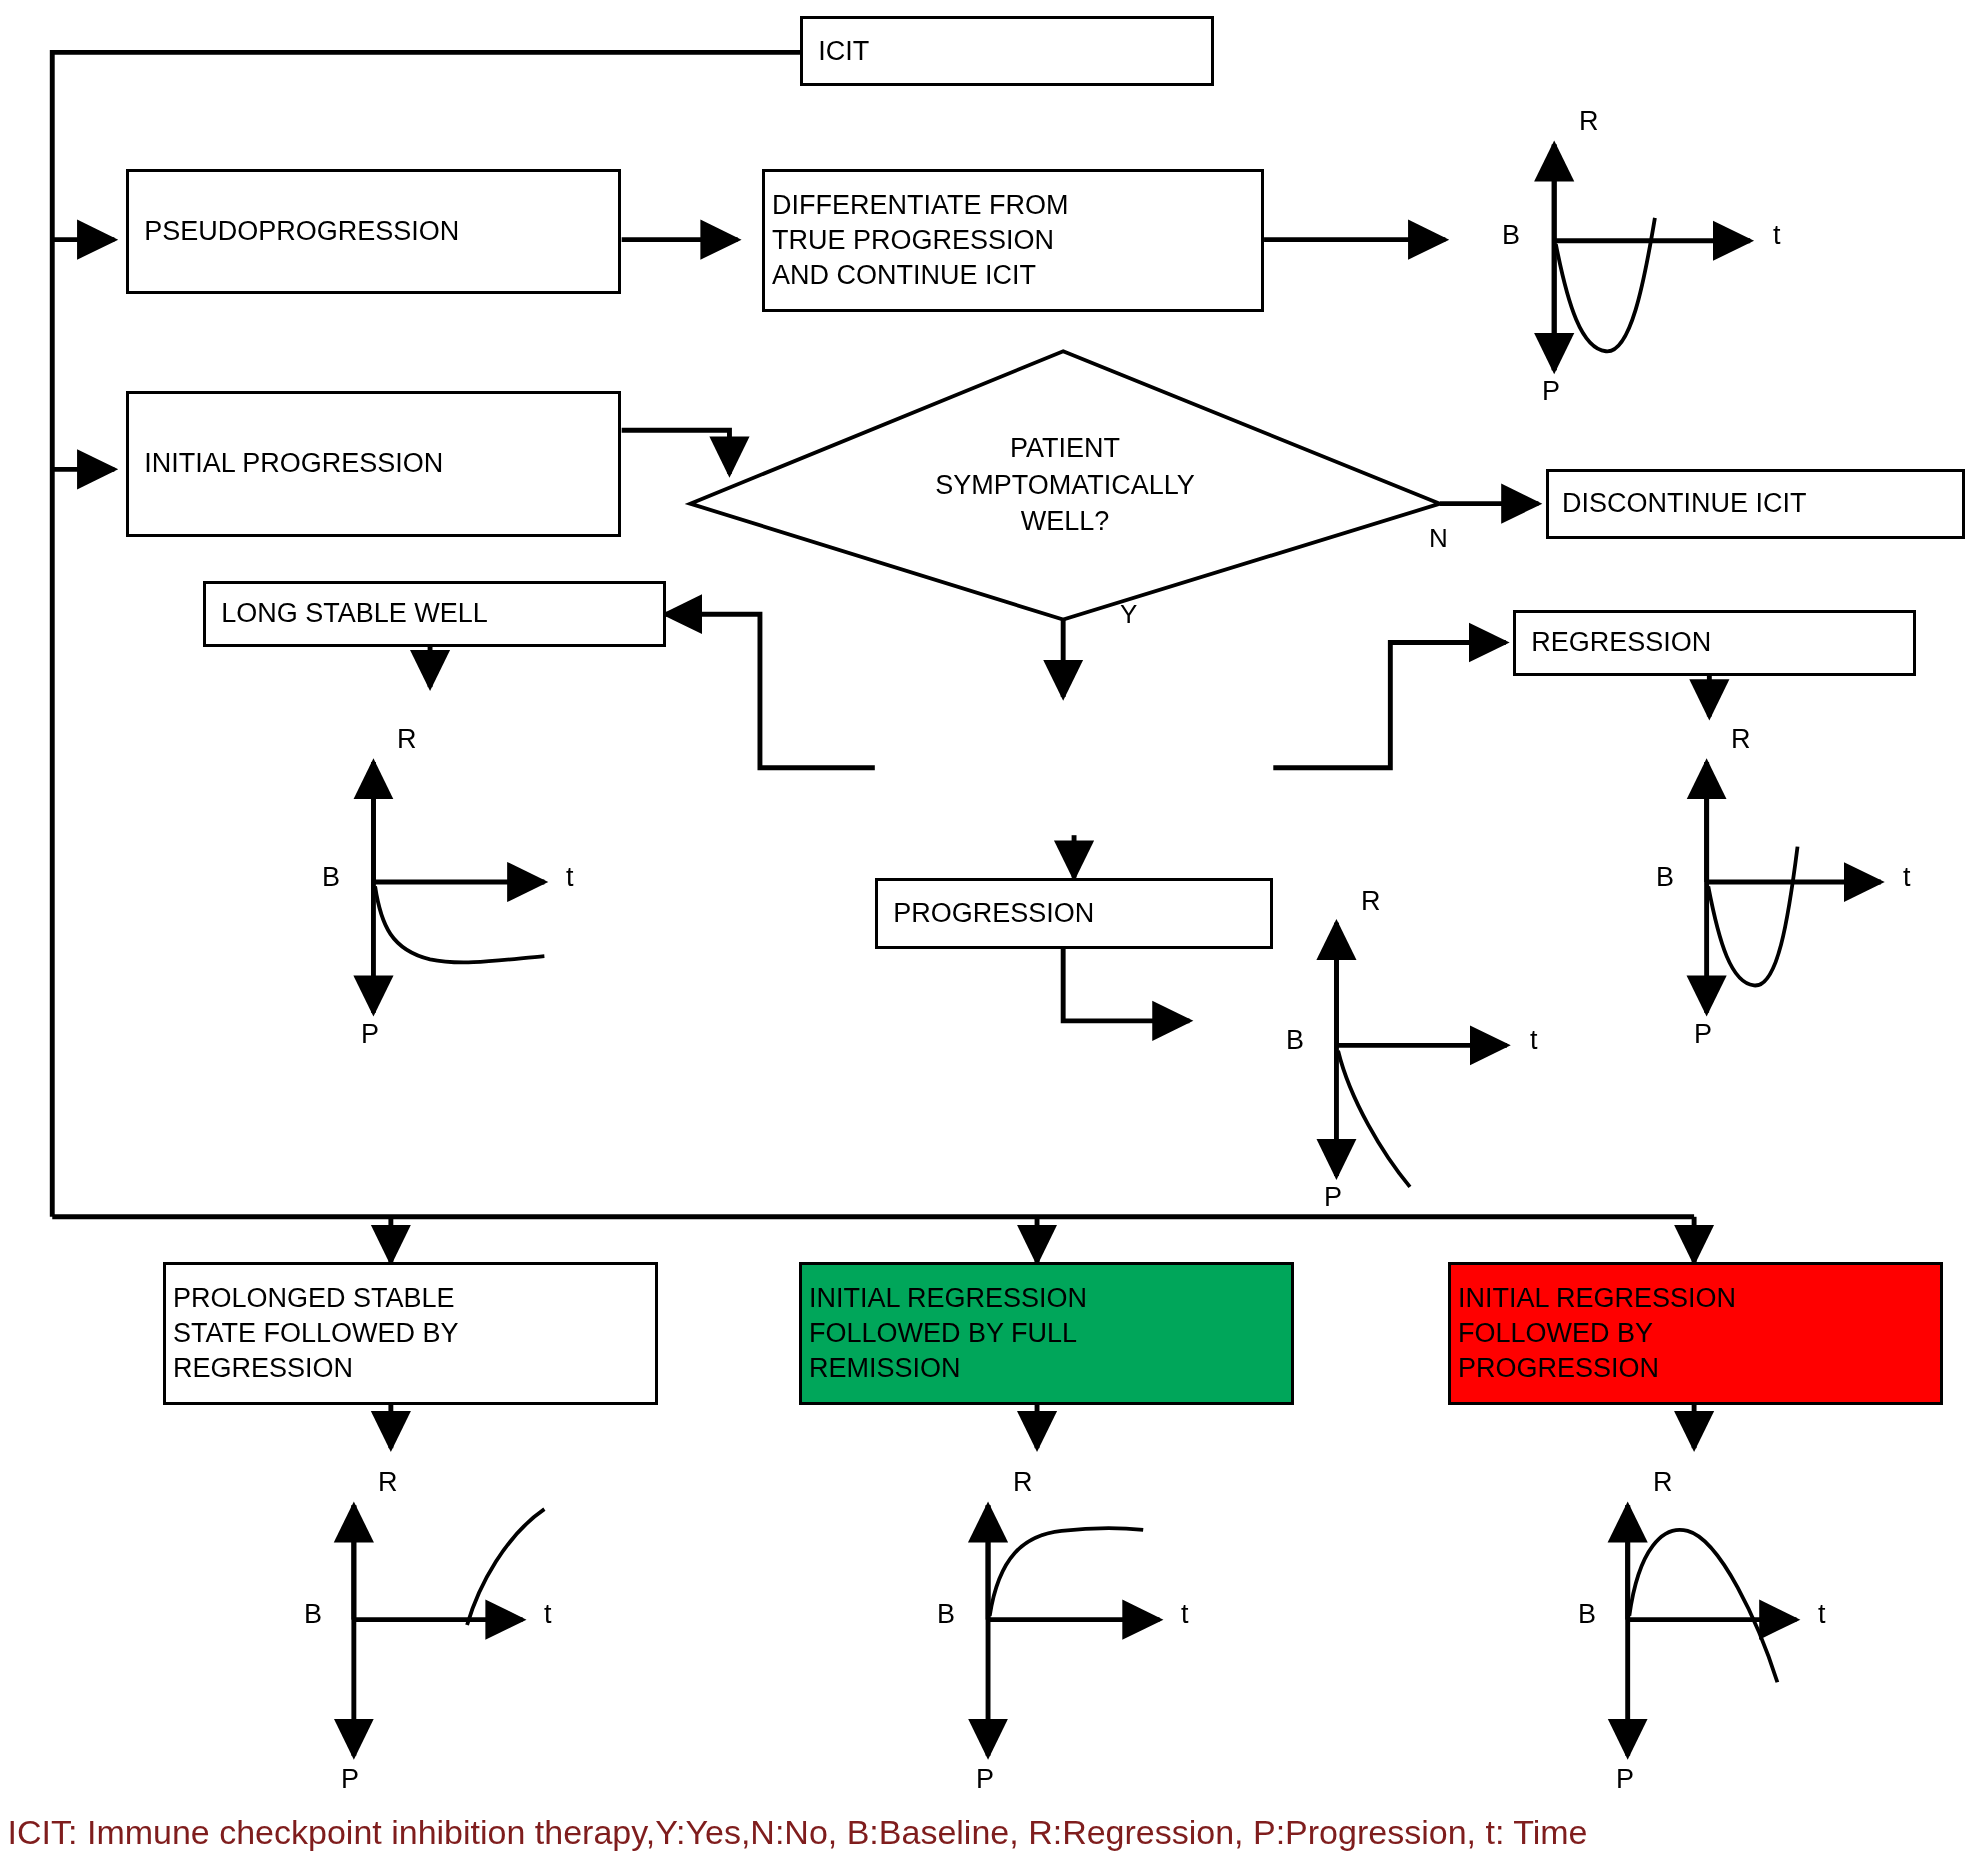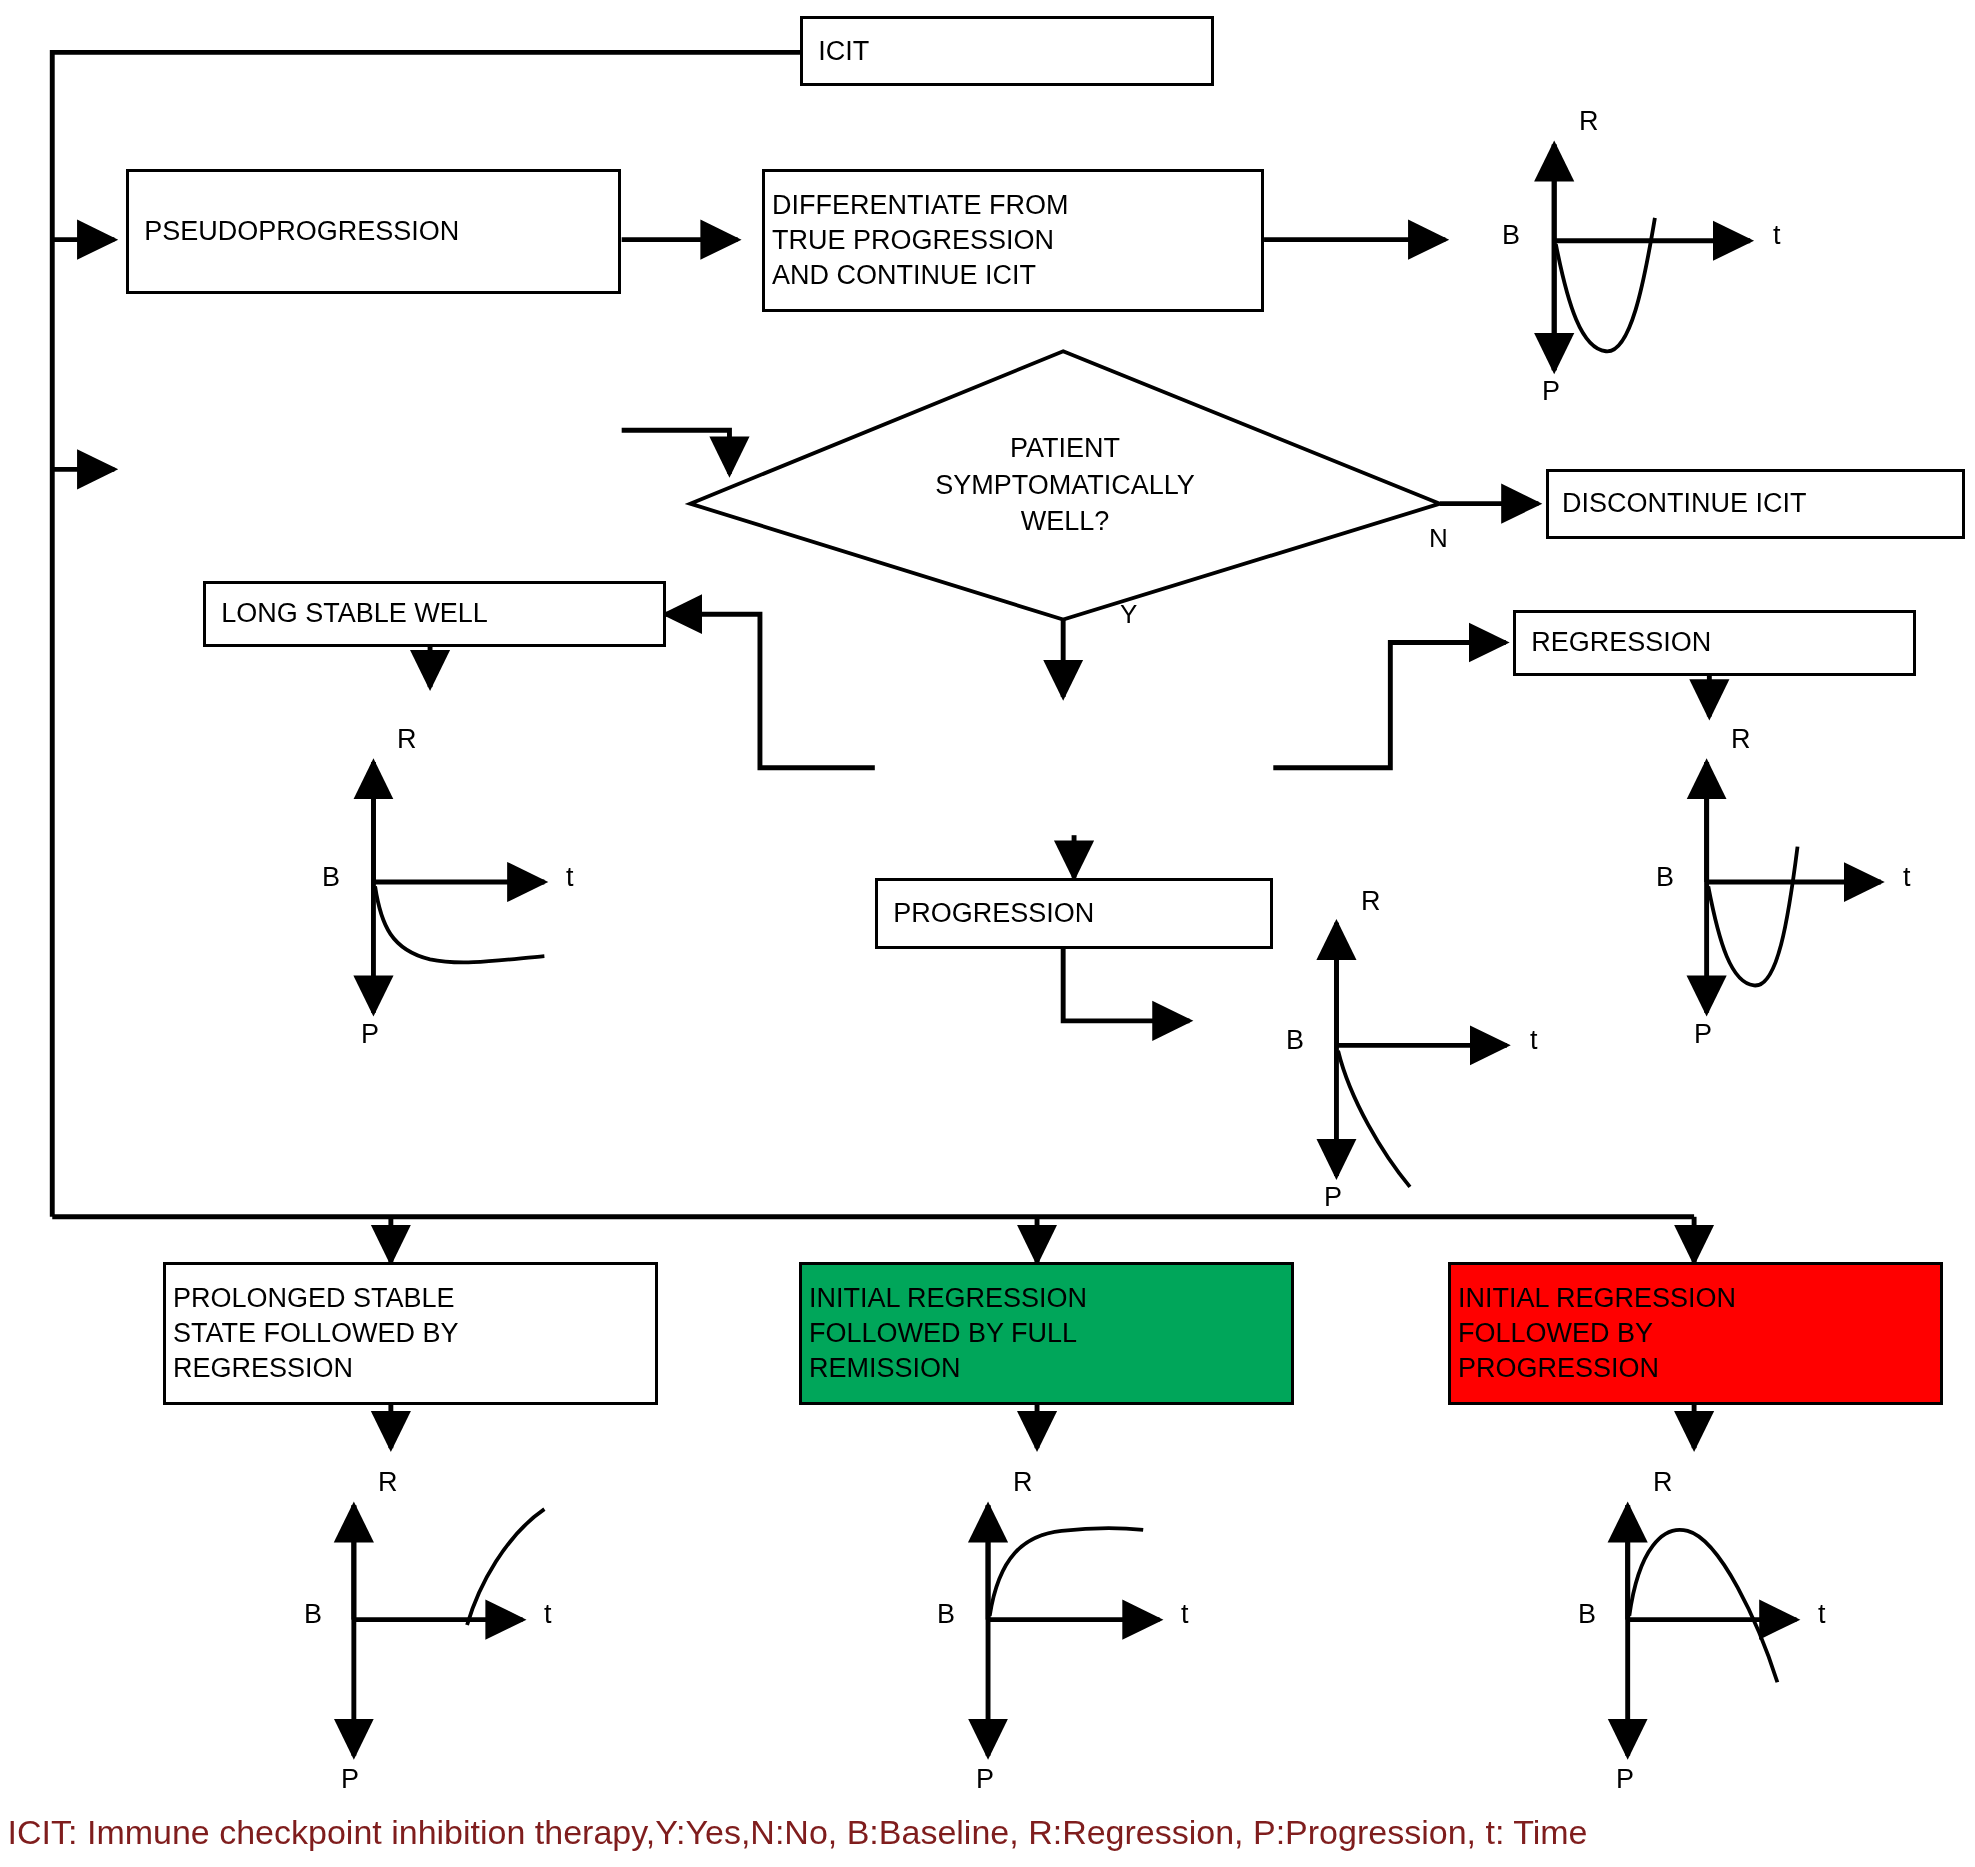--- a/index.html
+++ b/index.html
@@ -141,20 +141,23 @@
   <div class="nodebox center" style="left:126px;top:169px;width:495px;height:125px;">
     <span class="nodetext">PSEUDOPROGRESSION</span>
   </div>
 
   <div class="nodebox left" style="left:762px;top:169px;width:502px;height:143px;">
     <span class="nodetext">DIFFERENTIATE FROM
 TRUE PROGRESSION
 AND CONTINUE ICIT</span>
   </div>
 
+  <div class="nodebox center" style="left:126px;top:391px;width:495px;height:146px;">
+    <span class="nodetext">INITIAL PROGRESSION</span>
+  </div>
 
   <div class="diamond" style="left:690px;top:351px;width:750px;height:268px;">
     <div class="dtext">
       <span>PATIENT</span>
       <span>SYMPTOMATICALLY</span>
       <span>WELL?</span>
     </div>
   </div>
 
   <span class="edgelabel" style="left:1429px;top:523px;">N</span>

